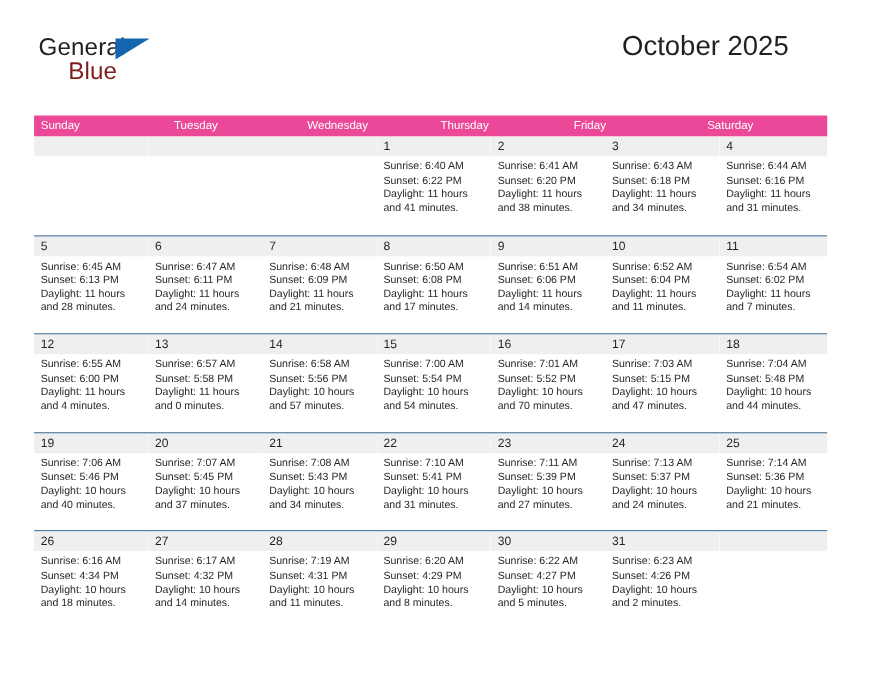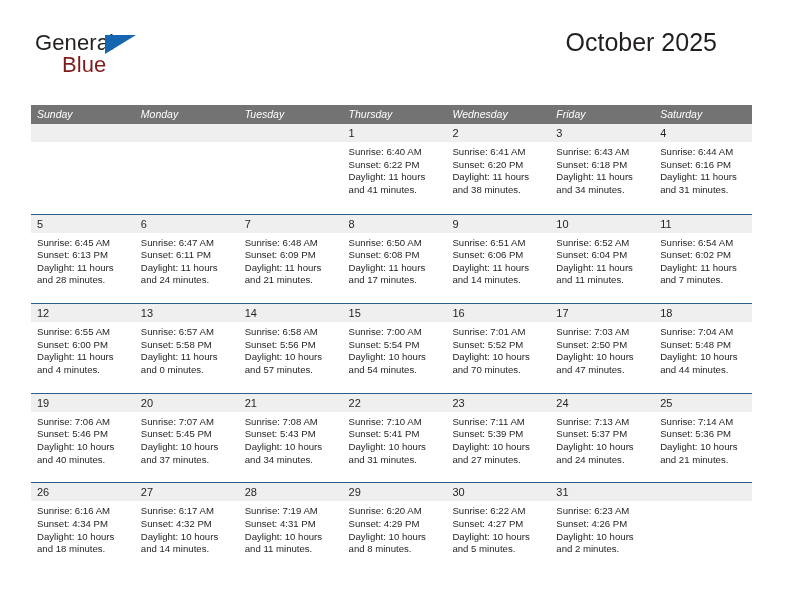--- a/index.html
+++ b/index.html
@@ -94,23 +94,22 @@
   .calendar {
     position: absolute;
     left: 31px;
     top: 105px;
     width: 727px;
   }
 
   .weekdays {
     display: flex;
     width: 100%;
-    background: #737373;
+    background: #ec4899;
     height: 19px;
-    font-style: italic;
   }
   .weekday {
     flex: 1 1 0;
     color: #ffffff;
     font-size: 10.5px;
     line-height: 19px;
     padding-left: 6px;
     white-space: nowrap;
     overflow: hidden;
   }
@@ -163,24 +162,23 @@
 
     <div class="title-block">
       <h1 class="cal-title">October 2025</h1>
     </div>
 
   </div>
 
   <div class="calendar">
     <div class="weekdays" id="weekday-row">
         <div class="weekday">Sunday</div>
-        <div class="weekday">Monday</div>
         <div class="weekday">Tuesday</div>
+        <div class="weekday">Wednesday</div>
         <div class="weekday">Thursday</div>
-        <div class="weekday">Wednesday</div>
         <div class="weekday">Friday</div>
         <div class="weekday">Saturday</div>
       </div>
     <div id="calendar-body">
         <div class="week first">
           <div class="daycell empty">
             <div class="daynum"></div>
           </div>
           <div class="daycell empty">
             <div class="daynum"></div>
@@ -333,21 +331,21 @@
               <div>Sunrise: 7:01 AM</div>
               <div>Sunset: 5:52 PM</div>
               <div>Daylight: 10 hours</div>
               <div>and 70 minutes.</div>
             </div>
           </div>
           <div class="daycell">
             <div class="daynum">17</div>
             <div class="details">
               <div>Sunrise: 7:03 AM</div>
-              <div>Sunset: 2:50 PM</div>
+              <div>Sunset: 5:15 PM</div>
               <div>Daylight: 10 hours</div>
               <div>and 47 minutes.</div>
             </div>
           </div>
           <div class="daycell">
             <div class="daynum">18</div>
             <div class="details">
               <div>Sunrise: 7:04 AM</div>
               <div>Sunset: 5:48 PM</div>
               <div>Daylight: 10 hours</div>

